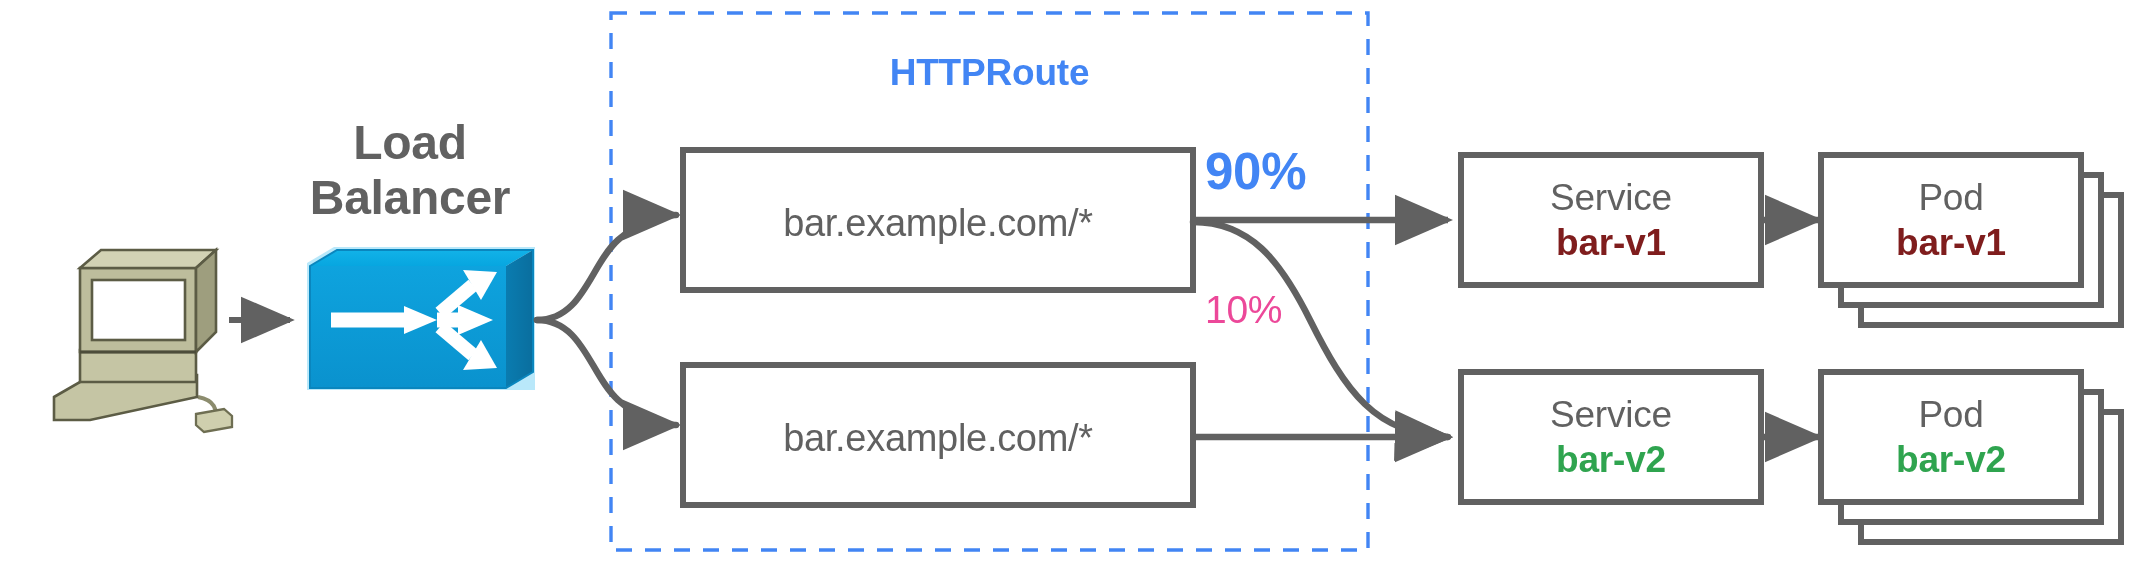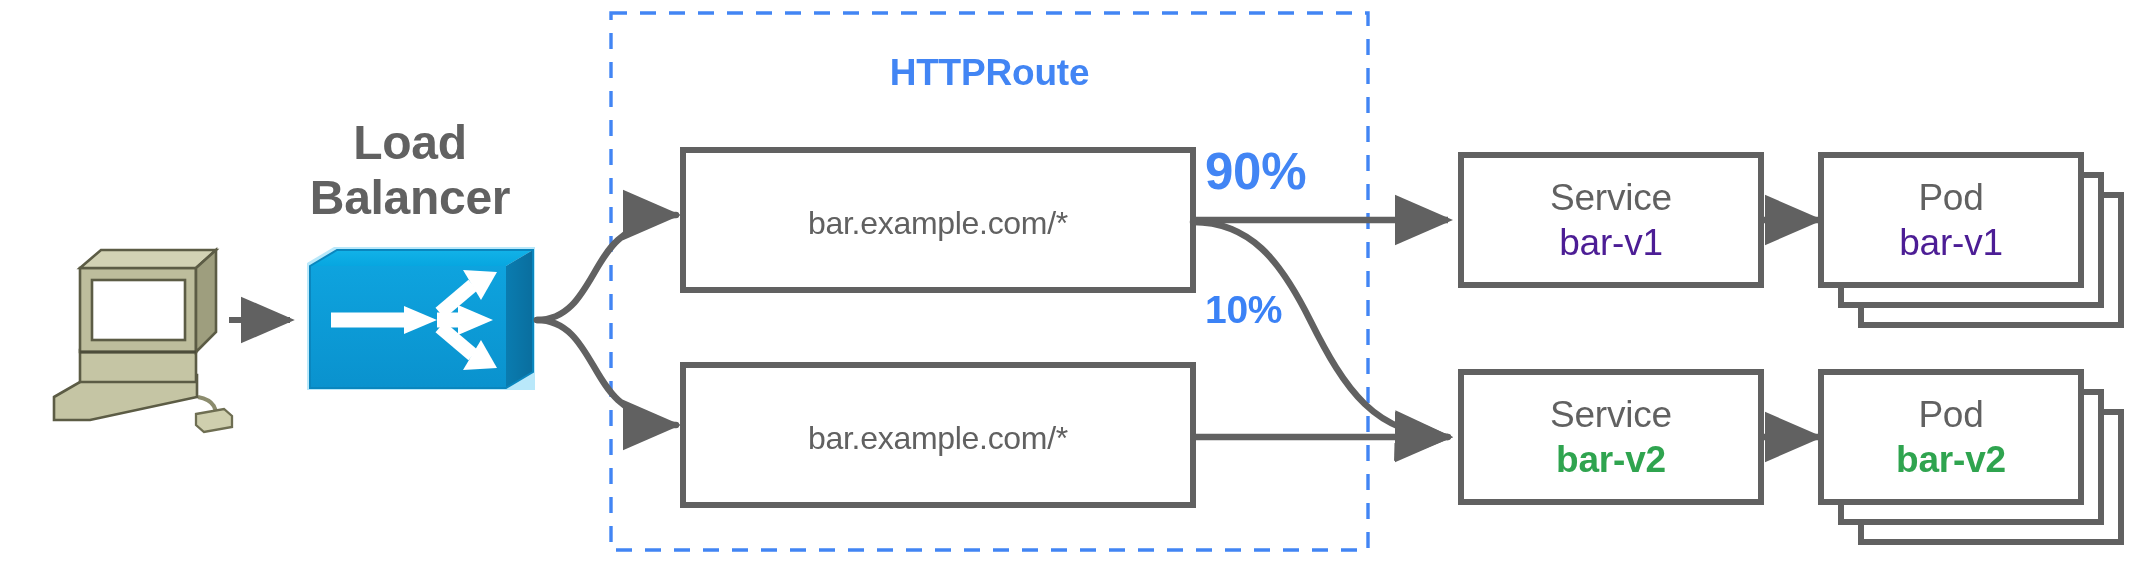--- a/index.html
+++ b/index.html
@@ -34,36 +34,36 @@
     pointer-events: none;
   }
   .lbl-gray {
     color: #616161;
     font-size: 37px;
     font-weight: 400;
     line-height: 1.22;
     letter-spacing: -0.2px;
   }
   .lbl-blue {
-    color: #4c1d95;
-    font-size: 37px;
-    font-weight: 400;
+    color: #7f1d1d;
+    font-size: 37px;
+    font-weight: 700;
     line-height: 1.22;
     letter-spacing: -0.2px;
   }
   .lbl-green {
     color: #2FA44F;
     font-size: 37px;
     font-weight: 700;
     line-height: 1.22;
     letter-spacing: -0.2px;
   }
   .route-text {
     color: #616161;
-    font-size: 32px;
+    font-size: 38px;
     font-weight: 400;
     line-height: 1.30;
     letter-spacing: -0.3px;
     margin-top: 8px;
   }
   .title-blue {
     color: #4285F4;
     font-size: 37px;
     font-weight: 700;
     line-height: 1.30;
@@ -77,23 +77,23 @@
     letter-spacing: -0.3px;
     text-align: center;
   }
   .pct-blue {
     color: #4285F4;
     font-size: 51px;
     font-weight: 700;
     letter-spacing: -0.3px;
   }
   .pct-green {
-    color: #3b82f6;
+    color: #ec4899;
     font-size: 39px;
-    font-weight: 700;
+    font-weight: 400;
     letter-spacing: -0.3px;
   }
 </style>
 </head>
 <body>
 
 <div id="canvas">
 
   <svg id="diagram-svg" viewBox="0 0 2149 573">
     <defs>

